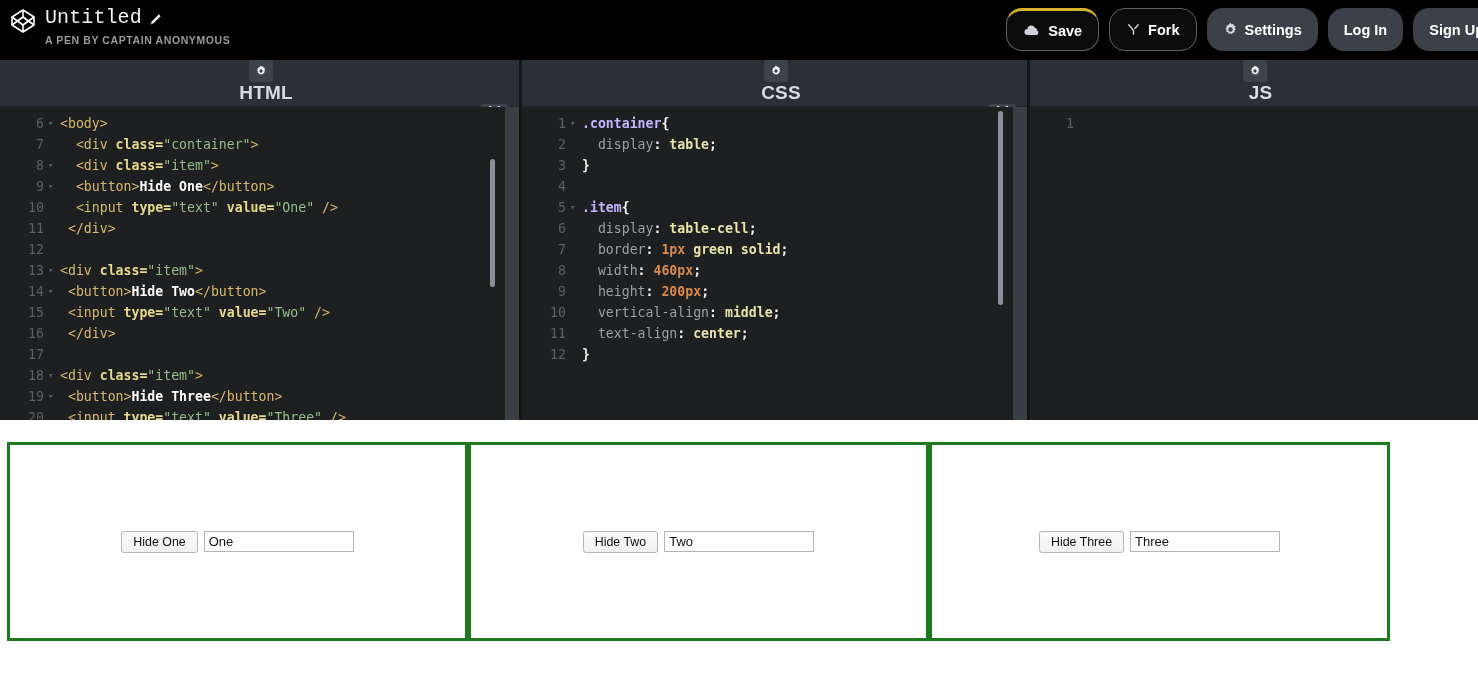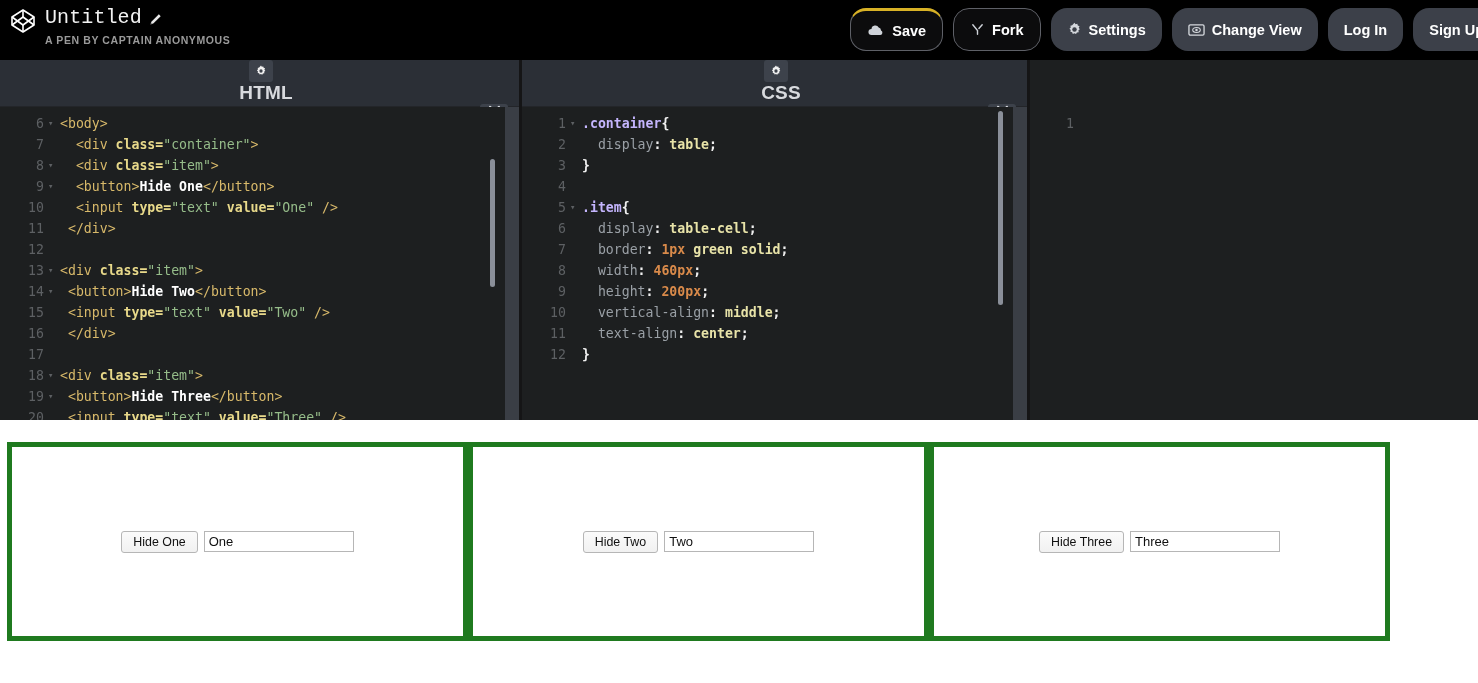--- a/index.html
+++ b/index.html
@@ -139,21 +139,21 @@
 
   
   .preview-wrap {
     position: absolute; left: 0; top: 420px;
     width: 1478px; height: 263px; background: #ffffff;
     padding-top: 22px;
   }
   .container { display: table; margin-left: 7px; }
   .item {
     display: table-cell;
-    border: 5px solid #eab308;
+    border: 3px solid #eab308;
     width: 461px; height: 199px;
     vertical-align: middle; text-align: center;
   }
   .item button {
     font-family: "Liberation Sans", sans-serif;
     font-size: 12.4px; color: #111;
     background: linear-gradient(#fbfbfb, #f1f1f1);
     border: 1px solid #b6b6b6; border-radius: 3px;
     padding: 3px 11px; cursor: pointer;
   }
@@ -221,30 +221,20 @@
     <button class="tb-btn">
       <span class="glyph">
         <svg viewBox="0 0 16 16" width="15" height="15">
           <path fill="#d5d8dd" d="M8 0.8 l1.1 1.6 1.9-.5.5 1.9 1.9.6-.9 1.8 1.2 1.5-1.5 1.2.3 2-1.9.3-1 1.7-1.6-1-1.8.9-.7-1.8-1.9-.5.4-1.9-1.4-1.4 1.4-1.4-.4-1.9 1.9-.5z"></path>
           <circle cx="8" cy="8" r="2.4" fill="#3c4049"></circle>
         </svg>
       </span>
       <span>Settings</span>
     </button>
 
-    <button class="tb-btn">
-      <span class="glyph">
-        <svg viewBox="0 0 18 14" width="17" height="14">
-          <rect x="1" y="1.5" width="16" height="11" rx="1.5" fill="none" stroke="#d5d8dd" stroke-width="1.4"></rect>
-          <ellipse cx="9" cy="7" rx="4" ry="2.6" fill="none" stroke="#d5d8dd" stroke-width="1.2"></ellipse>
-          <circle cx="9" cy="7" r="1.3" fill="#d5d8dd"></circle>
-        </svg>
-      </span>
-      <span>Change View</span>
-    </button>
 
     <button class="tb-btn">
       <span>Log In</span>
     </button>
 
     <button class="tb-btn signup-clip">
       <span>Sign Up</span>
     </button>
 
   </div>
@@ -315,20 +305,29 @@
         <div class="ln-row"><span class="ln">9</span><span class="fold"></span><span class="src"><span class="t-prop">  height</span><span class="t-brace">: </span><span class="t-num">200px</span><span class="t-brace">;</span></span></div>
         <div class="ln-row"><span class="ln">10</span><span class="fold"></span><span class="src"><span class="t-prop">  vertical-align</span><span class="t-brace">: </span><span class="t-val">middle</span><span class="t-brace">;</span></span></div>
         <div class="ln-row"><span class="ln">11</span><span class="fold"></span><span class="src"><span class="t-prop">  text-align</span><span class="t-brace">: </span><span class="t-val">center</span><span class="t-brace">;</span></span></div>
         <div class="ln-row"><span class="ln">12</span><span class="fold"></span><span class="src"><span class="t-brace">}</span></span></div>
       </div>
     <div class="scroll-gutter"></div>
     <div class="vscroll" id="sb-1" style="top: 51px; height: 194px;"></div>
   </div>
 
   <div class="pane js">
+    <div class="pane-head">
+      <span class="gear-box">
+        <svg viewBox="0 0 16 16" width="12" height="12">
+          <path fill="#f0f0f0" d="M8 0.8 l1.1 1.6 1.9-.5.5 1.9 1.9.6-.9 1.8 1.2 1.5-1.5 1.2.3 2-1.9.3-1 1.7-1.6-1-1.8.9-.7-1.8-1.9-.5.4-1.9-1.4-1.4 1.4-1.4-.4-1.9 1.9-.5z"></path>
+          <circle cx="8" cy="8" r="2.2" fill="#3d424b"></circle>
+        </svg>
+      </span>
+      <span class="pane-title">JS</span>
+    </div>
     <div class="code" id="code-2">
         <div class="ln-row"><span class="ln">1</span><span class="fold"></span><span class="src"></span></div>
       </div>
   </div>
 
 </div>
 
 <div class="preview-wrap">
   <div class="container" id="preview-container">
       <div class="item" style="border-color: rgb(31, 122, 31);"><button>Hide One</button><input type="text" value="One" style=""></div>

